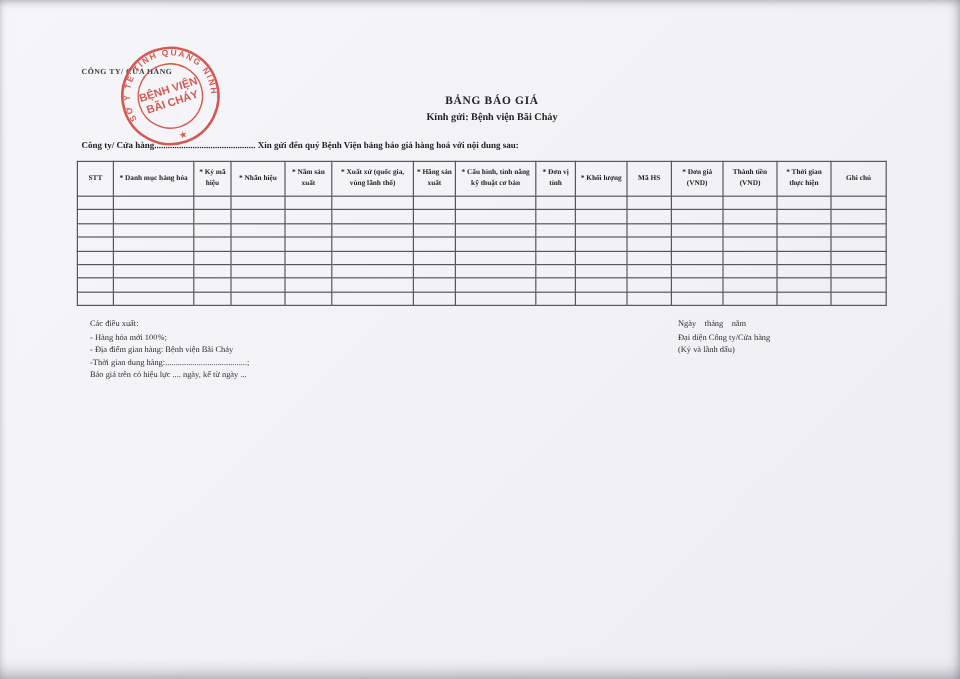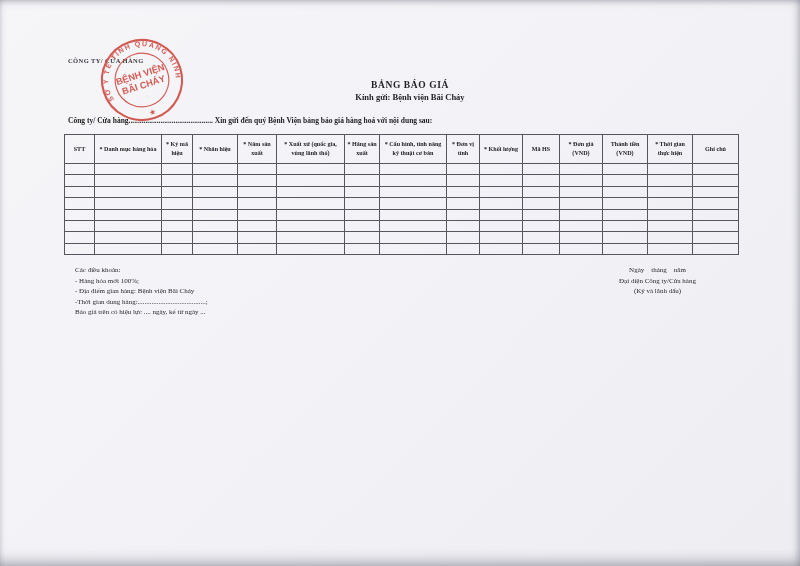--- a/index.html
+++ b/index.html
@@ -48,21 +48,21 @@
     padding:2px 1px; height:29px; line-height:1.45; color:#232326;
   }
   .quote-table td{ height:11.4px; padding:0; }
 
   .c1{width:30px}.c2{width:67px}.c3{width:31px}.c4{width:45px}.c5{width:39px}
   .c6{width:68px}.c7{width:35px}.c8{width:67px}.c9{width:33px}.c10{width:43px}
   .c11{width:37px}.c12{width:43px}.c13{width:45px}.c14{width:45px}.c15{width:46px}
 
   
   .terms{ position:absolute; left:75px; top:265px; font-size:7px; line-height:10.6px; color:#2a2a2e; }
-  .sign-block{ position:absolute; left:565px; top:265px; width:185px; text-align:center;
+  .sign-block{ position:absolute; left:565px; top:265px; width:185px; text-align:left;
     font-size:7px; line-height:10.6px; color:#2a2a2e; }
 </style>
 </head>
 <body>
 
 <div class="page">
 
   <div class="company-label">CÔNG TY/ CỬA HÀNG</div>
 
   <div class="stamp">
@@ -260,21 +260,21 @@
           <td></td>
           <td></td>
           <td></td>
           <td></td>
         </tr>
       </tbody>
   </table>
 
   <div class="terms">
 
-      <div>Các điều khoản:</div>
+      <div>Các điều xuất:</div>
       <div>- Hàng hóa mới 100%;</div>
       <div>- Địa điểm gian hàng: Bệnh viện Bãi Cháy</div>
       <div>-Thời gian dung hàng:.......................................;</div>
       <div>Báo giá trên có hiệu lực .... ngày, kể từ ngày ...</div>
     </div>
 
   <div class="sign-block">
     <div>Ngày&nbsp;&nbsp;&nbsp;&nbsp;tháng&nbsp;&nbsp;&nbsp;&nbsp;năm</div>
     <div>Đại diện Công ty/Cửa hàng</div>
     <div>(Ký và lãnh dấu)</div>

